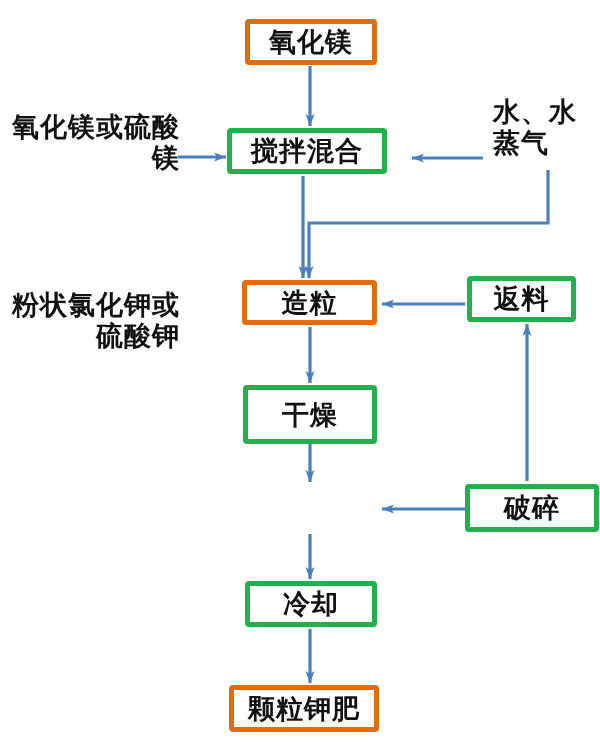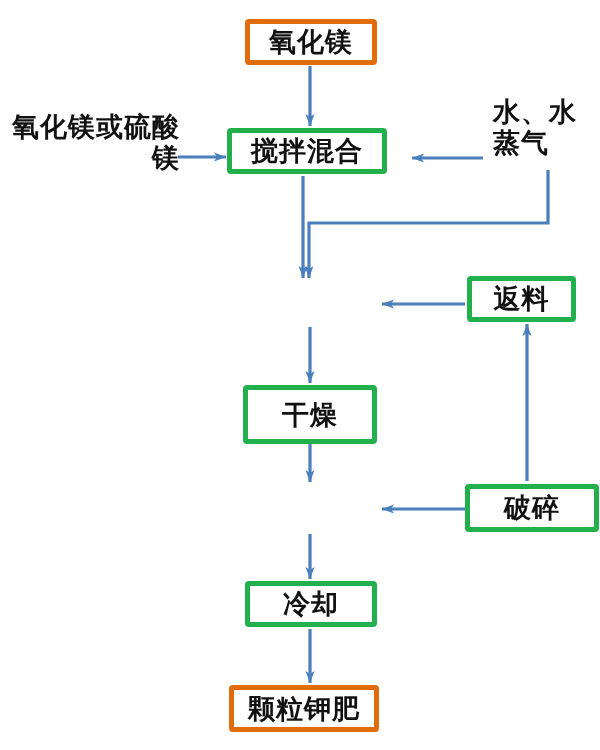--- a/index.html
+++ b/index.html
@@ -71,20 +71,23 @@
   </svg>
 
   <div class="node orange" style="left:245px;top:19px;width:132px;height:46px">
     <span>氧化镁</span>
   </div>
 
   <div class="node green" style="left:227px;top:128px;width:160px;height:46px">
     <span>搅拌混合</span>
   </div>
 
+  <div class="node orange" style="left:242px;top:280px;width:135px;height:45px">
+    <span>造粒</span>
+  </div>
 
   <div class="node green" style="left:467px;top:276px;width:109px;height:46px">
     <span>返料</span>
   </div>
 
   <div class="node green" style="left:243px;top:385px;width:134px;height:59px">
     <span>干燥</span>
   </div>
 
 
@@ -103,14 +106,18 @@
   <div class="side-label centered" style="left:8px;top:112px;width:172px">
     <span>氧化镁或硫酸</span>
     <span>镁</span>
   </div>
 
   <div class="side-label" style="left:493px;top:97px;width:110px">
     <span>水、水</span>
     <span>蒸气</span>
   </div>
 
+  <div class="side-label centered" style="left:8px;top:290px;width:172px">
+    <span>粉状氯化钾或</span>
+    <span>硫酸钾</span>
+  </div>
 
 </div>
 
 </body></html>

